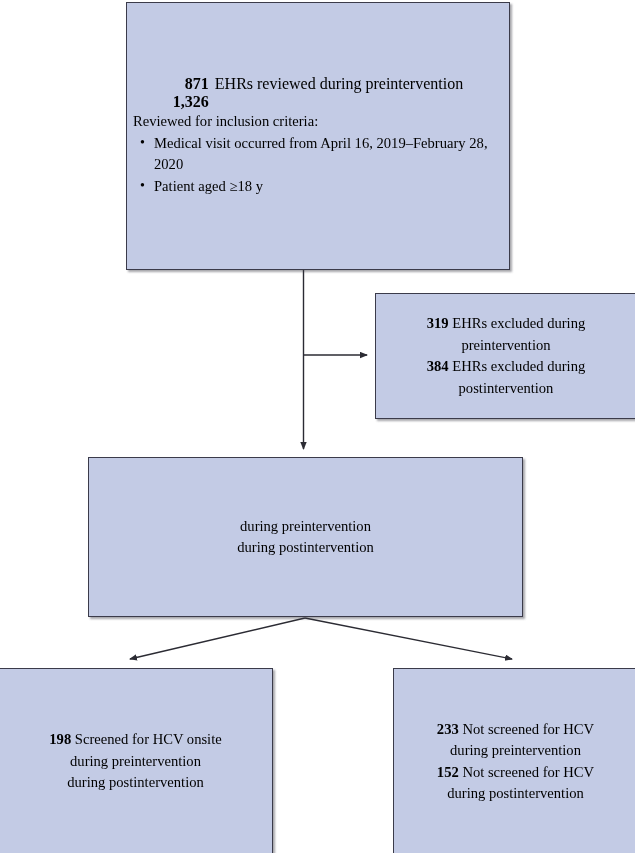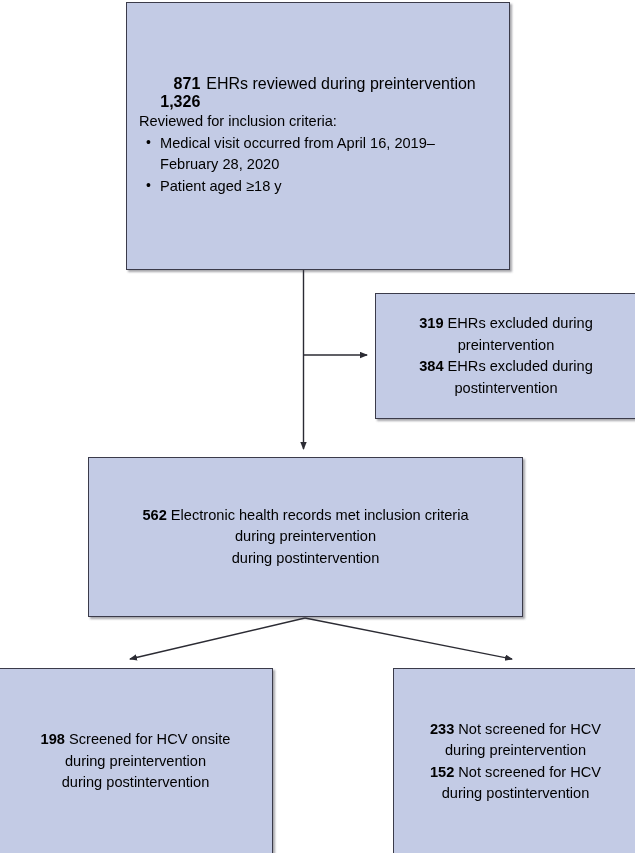--- a/index.html
+++ b/index.html
@@ -40,21 +40,22 @@
     background: #c3cbe5;
     border: 1px solid #3b3b4a;
     box-shadow: 2px 2px 2px rgba(60,60,70,0.45);
     z-index: 2;
     display: flex;
     flex-direction: column;
     justify-content: center;
   }
 
   .node .inner {
-    padding: 0 12px;
+    padding: 0 6px;
+    font-family: Liberation Serif, serif;
   }
 
   .line {
     display: block;
     font-size: 14.6px;
     line-height: 21.5px;
     white-space: nowrap;
   }
 
   .num {
@@ -184,24 +185,20 @@
       <div class="line">
         <span class="num">384</span>
         <span>EHRs excluded during</span>
       </div>
       <div class="line">postintervention</div>
     </div>
   </div>
 
   <div class="node" id="node-met">
     <div class="inner">
-      <div class="line">
-        <span class="num">562</span>
-        <span>Electronic health records met inclusion criteria</span>
-      </div>
       <div class="line">during preintervention</div>
       <div class="line">during postintervention</div>
     </div>
   </div>
 
   <div class="node" id="node-screened">
     <div class="inner">
       <div class="line">
         <span class="num">198</span>
         <span>Screened for HCV onsite</span>

